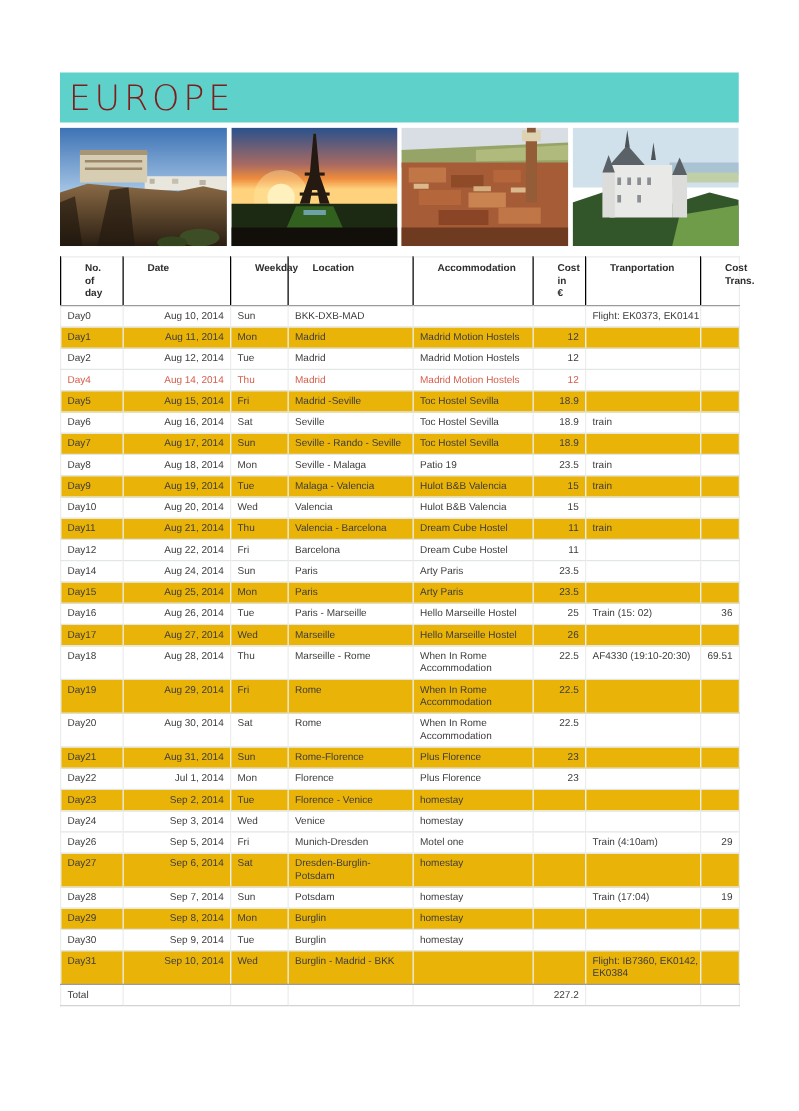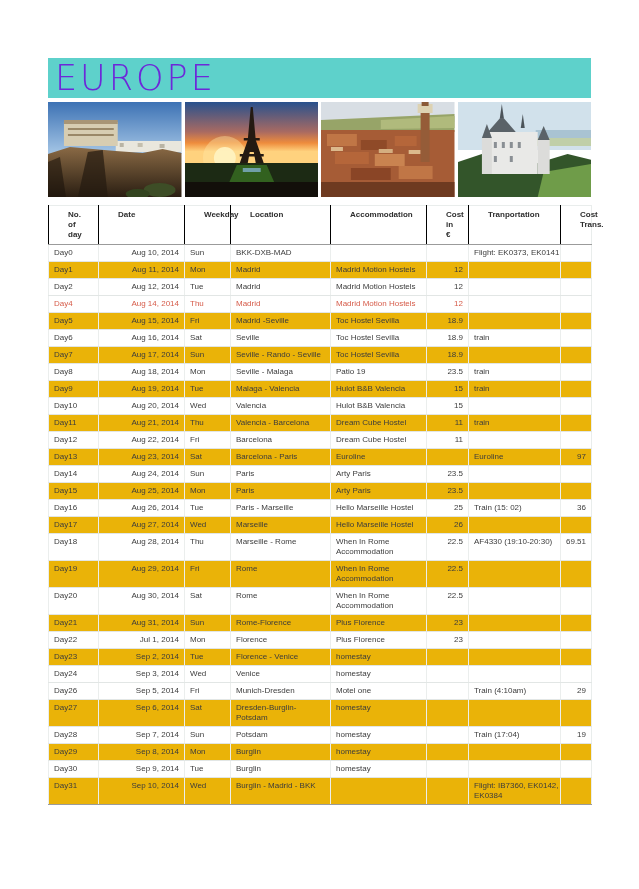--- a/index.html
+++ b/index.html
@@ -4,22 +4,22 @@
 <style>
   html,body{margin:0;padding:0;background:#ffffff;}
   body{width:639px;height:889px;overflow:hidden;font-family:"Liberation Sans",sans-serif;}
   .page{padding:58px 48px 0 48px;}
 
   
   .banner{height:40px;background:#5ed1cb;}
   .banner h1{
     margin:0;padding-left:7px;
     font-family:"DejaVu Sans","Liberation Sans",sans-serif;
-    font-weight:200;font-size:35px;line-height:41px;
-    letter-spacing:3px;color:#6d28d9;
+    font-weight:200;font-size:28px;line-height:41px;
+    letter-spacing:3px;color:#7f1d1d;
   }
 
   
   .photos{display:flex;gap:3px;margin-top:4px;height:95px;}
   .photo{flex:1;overflow:hidden;}
   .photo svg{display:block;width:100%;height:95px;}
 
   
   table{
     width:543px;margin-top:8px;
@@ -288,30 +288,20 @@
         <tr class="">
           <td class="">Day12</td>
           <td class="num">Aug 22, 2014</td>
           <td class="">Fri</td>
           <td class="">Barcelona</td>
           <td class="">Dream Cube Hostel</td>
           <td class="num">11</td>
           <td class="transp"></td>
           <td class="num"></td>
         </tr>
-        <tr class="alt">
-          <td class="">Day13</td>
-          <td class="num">Aug 23, 2014</td>
-          <td class="">Sat</td>
-          <td class="">Barcelona - Paris</td>
-          <td class="">Euroline</td>
-          <td class="num"></td>
-          <td class="transp">Euroline</td>
-          <td class="num">97</td>
-        </tr>
         <tr class="">
           <td class="">Day14</td>
           <td class="num">Aug 24, 2014</td>
           <td class="">Sun</td>
           <td class="">Paris</td>
           <td class="">Arty Paris</td>
           <td class="num">23.5</td>
           <td class="transp"></td>
           <td class="num"></td>
         </tr>
@@ -469,16 +459,26 @@
           <td class="">Day31</td>
           <td class="num">Sep 10, 2014</td>
           <td class="">Wed</td>
           <td class="">Burglin - Madrid - BKK</td>
           <td class=""></td>
           <td class="num"></td>
           <td class="transp">Flight: IB7360, EK0142,
 EK0384</td>
           <td class="num"></td>
         </tr>
+        <tr class="total">
+          <td>Total</td>
+          <td></td>
+          <td></td>
+          <td></td>
+          <td></td>
+          <td class="num">227.2</td>
+          <td></td>
+          <td></td>
+        </tr>
       </tbody>
   </table>
 
 </div>
 
 </body></html>

